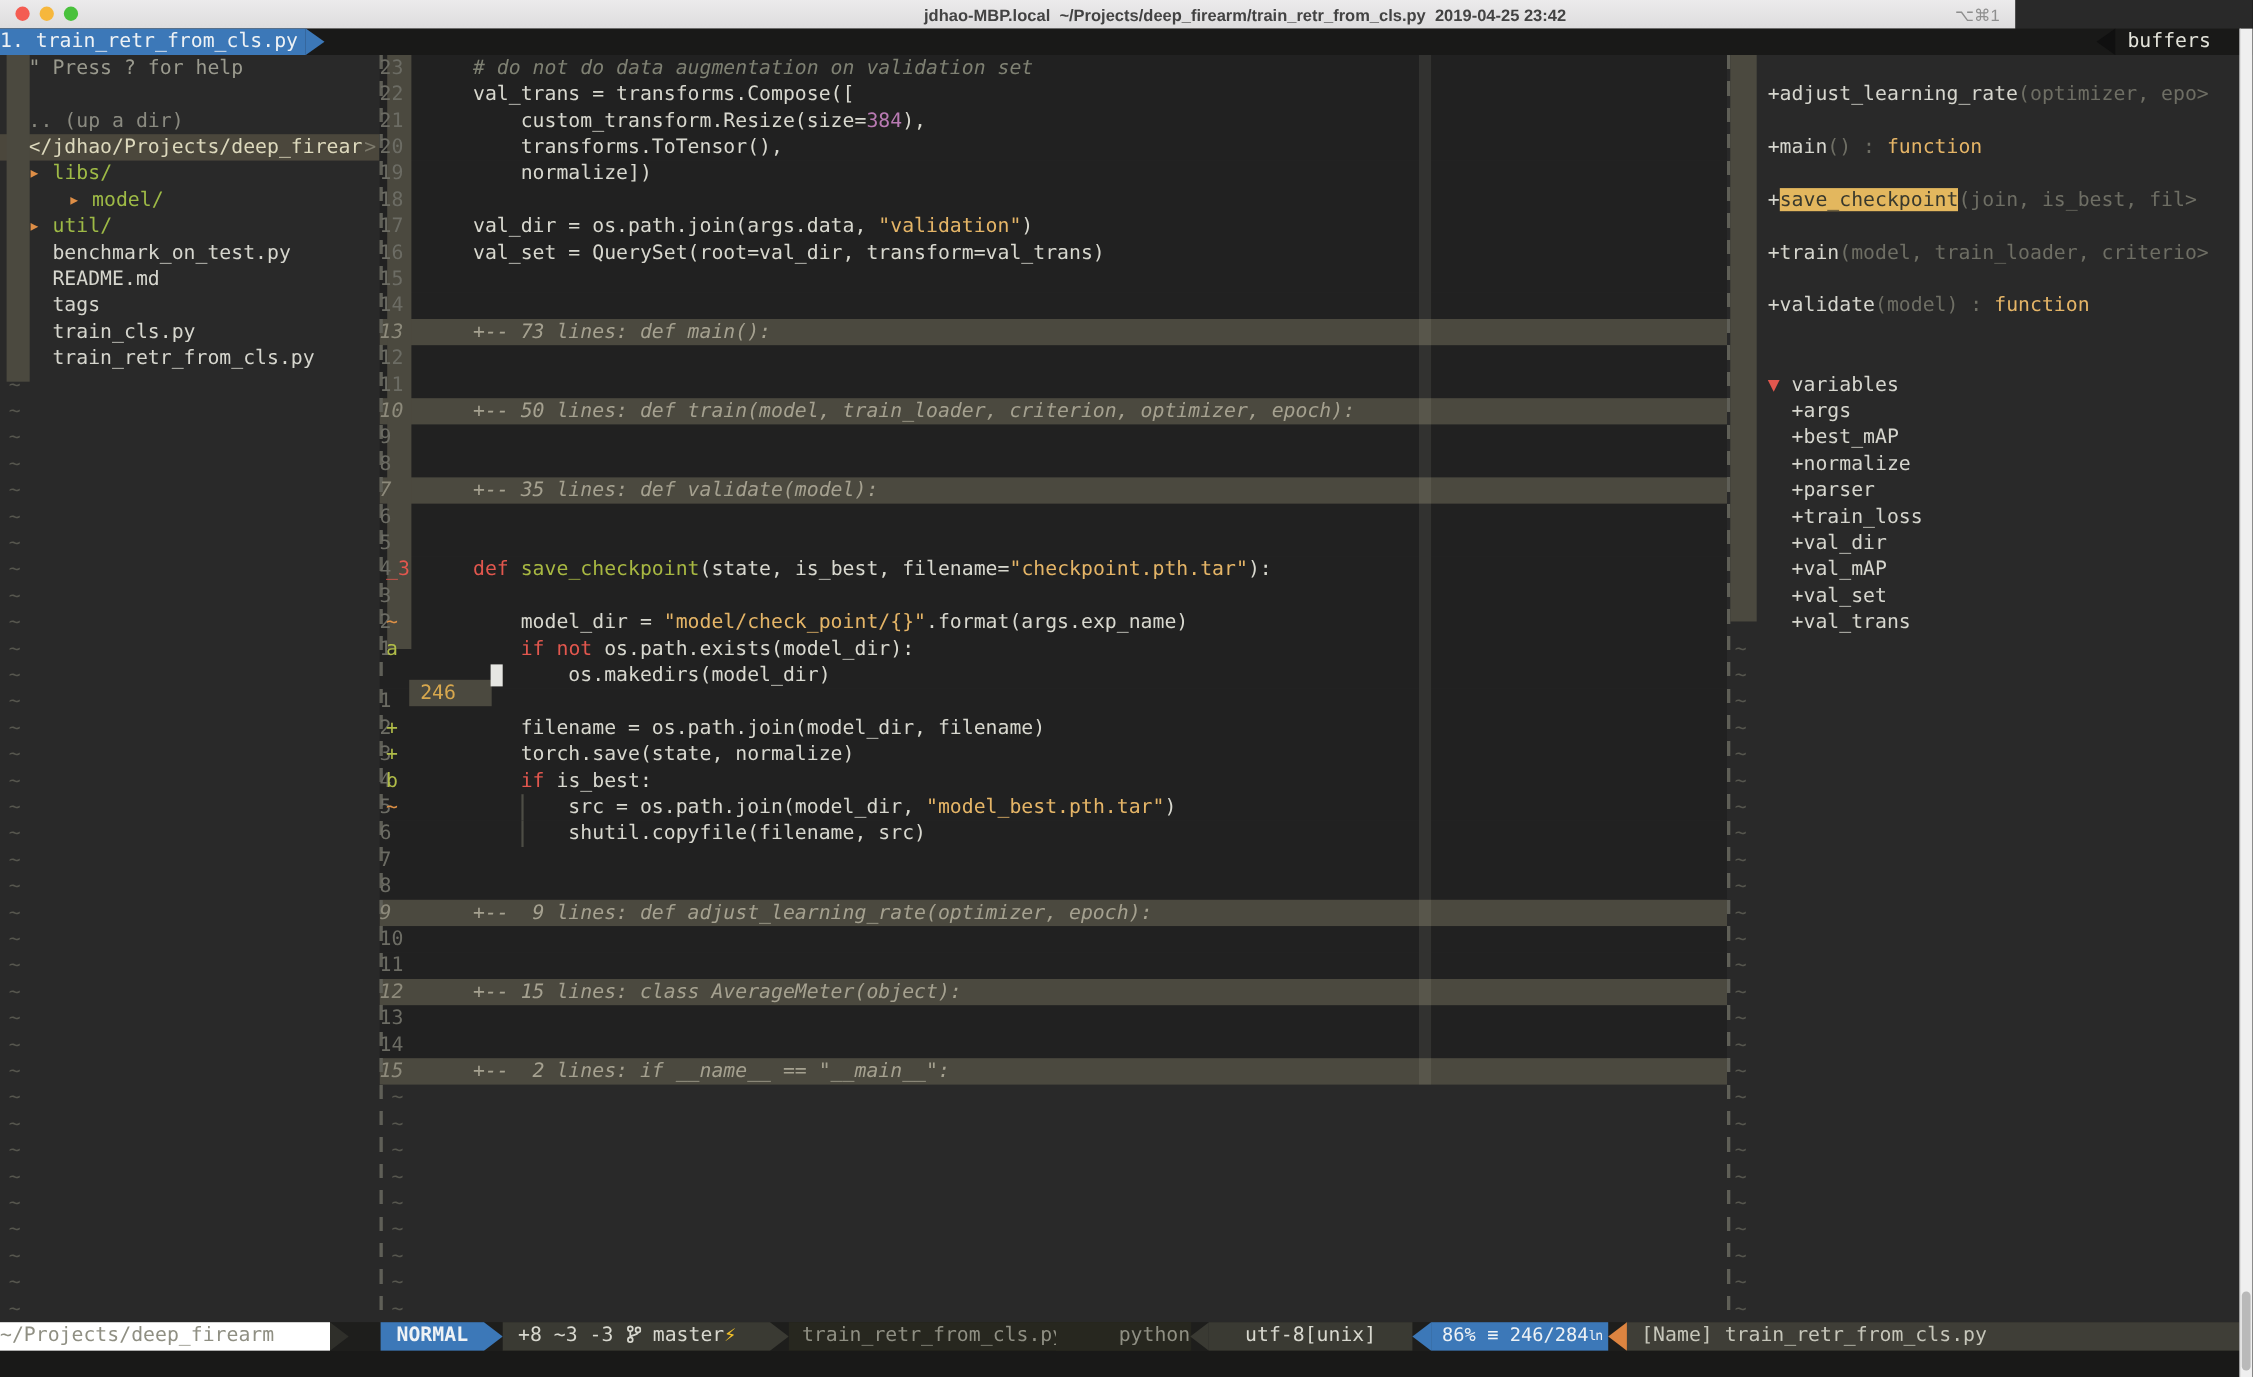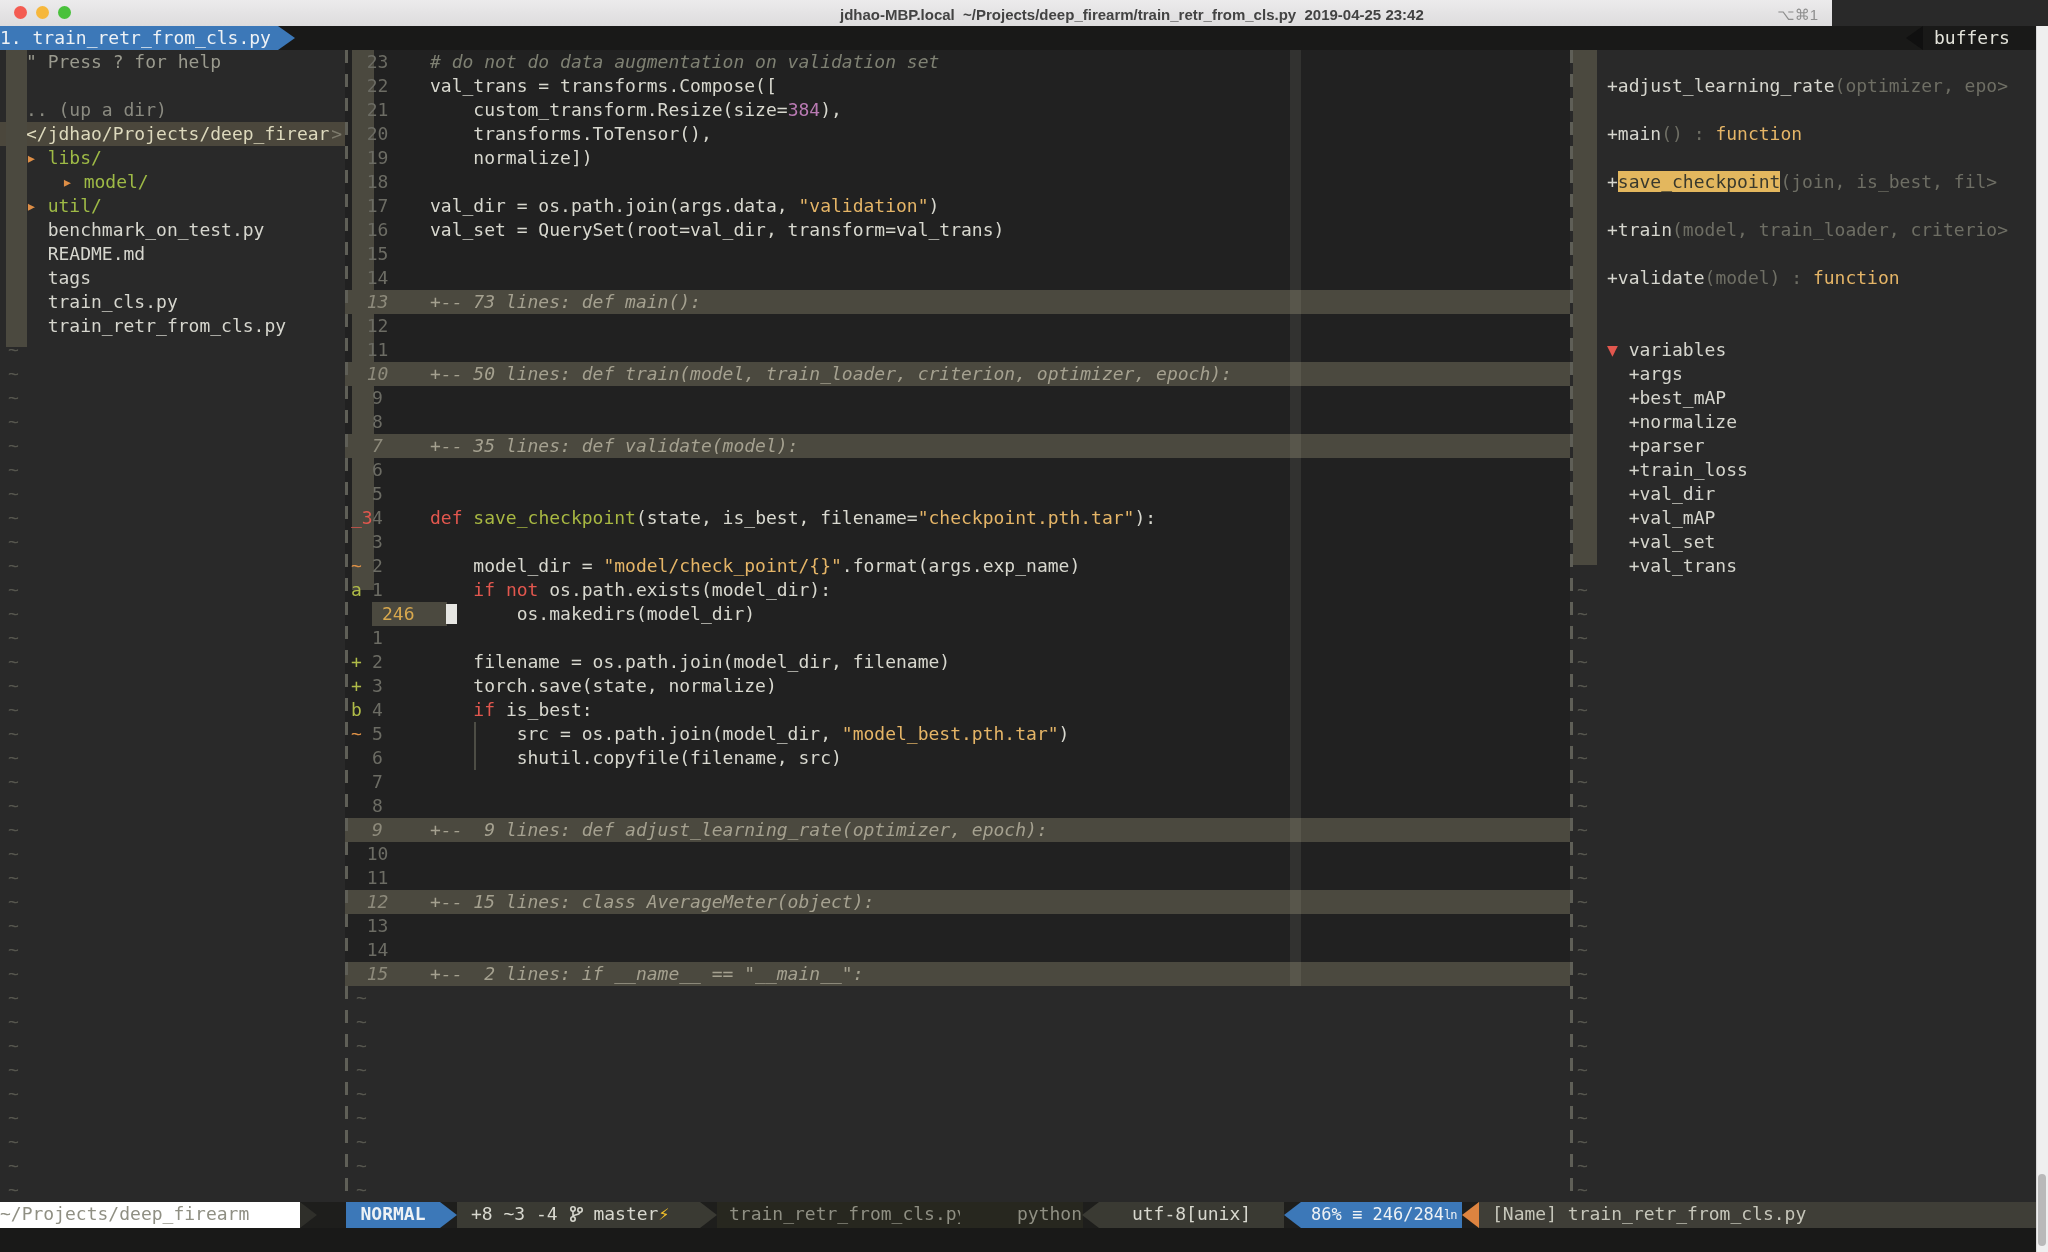--- a/index.html
+++ b/index.html
@@ -40,23 +40,23 @@
   #nerdtree .row{padding-left:26px;box-sizing:border-box;}
   .nt-cursor{background:#4b473c;}
   .c-help{color:#9a9a8e;}
   .c-dim{color:#8a8a80;}
   .c-root{color:#ddd9bd;}
   .c-arrow{color:#de8e46;}
   .c-dir{color:#9eba46;}
   .c-file{color:#d6d6ce;}
   .nt-trunc{position:absolute;right:3px;top:0;color:#7d7a6c;}
   
-  .lnum{position:absolute;left:0;top:0;width:65px;text-align:center;color:#6c6c64;z-index:2;}
+  .lnum{position:absolute;left:0;top:0;width:65px;text-align:left;color:#6c6c64;z-index:2;}
   .lnum-fold{color:#8d8a7b;font-style:italic;}
-  .lnum-cur{color:#d8a84e;background:#4b493f;width:58px;padding-right:7px;left:27px;text-align:left;padding-left:10px;box-sizing:content-box;}
+  .lnum-cur{color:#d8a84e;background:#4b493f;width:58px;padding-right:7px;left:27px;text-align:left;padding-left:10px;box-sizing:content-box;margin-top:16px;}
   .codeline{position:absolute;left:85px;top:0;z-index:2;}
   .sign{position:absolute;left:6px;top:0;width:44px;z-index:2;}
   .s-red{color:#e2574e;}
   .s-orange{color:#dd9046;}
   .s-green{color:#b0bc48;}
   .c-tx{color:#d8d8cf;}
   .c-cm{color:#7f8173;font-style:italic;}
   .c-kw{color:#e2574e;}
   .c-fn{color:#a8b842;}
   .c-str{color:#e5b567;}
@@ -256,21 +256,21 @@
       </div>
     <div class="vsep" style="left:345px"></div>
     <div class="vsep" style="left:1570px"></div>
   </div>
 
   <div id="statusline" style="background: rgb(30, 30, 28);">
       <div class="seg" style="left: 0px; width: 300px; background: #ffffff; color: rgb(143, 143, 131); box-sizing: border-box;">~/Projects/deep_firearm</div>
       <div class="arrow-r" style="left: 300px; border-left: 17px solid rgb(47, 47, 42);"></div>
       <div class="seg" style="left: 346px; width: 94px; background: rgb(60, 120, 184); color: rgb(238, 242, 245); text-align: center; font-weight: bold;">NORMAL</div>
       <div class="arrow-r" style="left: 440px; border-left: 17px solid rgb(60, 120, 184);"></div>
-      <div class="seg" style="left: 457px; width: 243px; background: rgb(58, 58, 51); color: rgb(216, 216, 207); padding-left: 14px; box-sizing: border-box;"><span>+8 ~3 -4 </span><span class="branch-ico"><svg width="14" height="18" viewBox="0 0 14 18">
+      <div class="seg" style="left: 457px; width: 243px; background: rgb(58, 58, 51); color: rgb(216, 216, 207); padding-left: 14px; box-sizing: border-box;"><span>+8 ~3 -3 </span><span class="branch-ico"><svg width="14" height="18" viewBox="0 0 14 18">
             <circle cx="4" cy="4" r="2.2" fill="none" stroke="#d8d8cf" stroke-width="1.6"></circle>
             <circle cx="4" cy="14" r="2.2" fill="none" stroke="#d8d8cf" stroke-width="1.6"></circle>
             <circle cx="11" cy="5" r="2.2" fill="none" stroke="#d8d8cf" stroke-width="1.6"></circle>
             <path d="M4 6.2 V11.8 M11 7.2 C11 10.5 4 9 4 11.8" fill="none" stroke="#d8d8cf" stroke-width="1.6"></path>
           </svg></span><span> master</span><span class="bolt">⚡</span></div>
       <div class="arrow-r" style="left: 700px; border-left: 17px solid rgb(58, 58, 51);"></div>
       <div class="seg" style="left: 717px; width: 365px; background: transparent; color: rgb(143, 143, 131); padding-left: 12px; box-sizing: border-box; z-index: 1;">train_retr_from_cls.py</div>
       <div class="seg" style="left: 717px; width: 366px; background: rgb(39, 39, 31); z-index: 0;"></div>
       <div class="seg" style="left: 960px; width: 122px; background: rgb(39, 39, 31); color: rgb(143, 143, 131); text-align: right; z-index: 1;">python</div>
       <div class="arrow-l" style="left: 1082px; border-right: 17px solid rgb(58, 58, 51);"></div>

